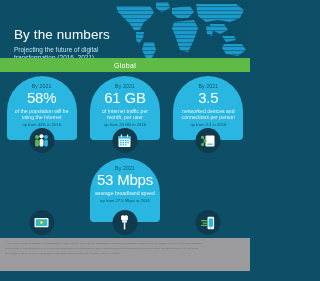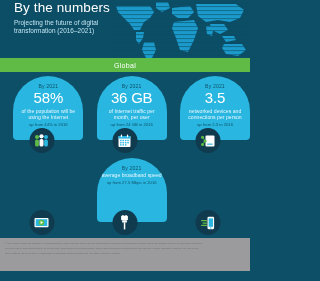--- a/index.html
+++ b/index.html
@@ -7,21 +7,21 @@
     width:250px;height:281px;overflow:hidden;
     background:#0d4f66;
     font-family:"Liberation Sans", sans-serif;
     -webkit-font-smoothing:antialiased;
   }
   .infographic{position:relative;width:250px;height:281px;overflow:hidden;background:#0d4f66;}
 
   
   .header{position:relative;width:250px;height:58px;background:#0d4e67;overflow:hidden;}
   .worldmap{position:absolute;top:0;right:0;width:140px;height:58px;opacity:.95;}
-  .header-text{position:absolute;left:14px;top:0;z-index:3;}
+  .header-text{position:absolute;left:14px;top:27px;z-index:3;}
   .title{
     color:#ffffff;font-size:13.5px;letter-spacing:.1px;line-height:15px;
     font-weight:400;margin:0 0 4px 0;white-space:nowrap;
   }
   .subtitle{
     color:#bfe4ef;font-size:6.4px;line-height:8.4px;font-weight:400;
     letter-spacing:.05px;max-width:110px;margin:0;
   }
 
   
@@ -34,21 +34,21 @@
   }
 
   
   .grid{
     position:relative;width:250px;height:166px;background:#0d4f66;
     display:flex;flex-wrap:wrap;align-content:flex-start;
     padding-top:2px;box-sizing:border-box;
   }
   .cell{
     width:83.33px;height:82px;position:relative;
-    display:flex;justify-content:flex-end;
+    display:flex;justify-content:center;
   }
   
   .dome{
     position:relative;width:70px;height:64px;margin-top:2px;
     background:#29b6e0;
     border-radius:35px 35px 4px 4px;
     display:flex;flex-direction:column;align-items:center;
     padding-top:7px;box-sizing:border-box;
   }
   .eyebrow{
@@ -161,21 +161,21 @@
           <rect x="6" y="5" width="4" height="7.6" rx="1.7" fill="#ffffff"></rect>
           <circle cx="12.5" cy="3" r="2" fill="#29b6e0"></circle>
           <rect x="10.6" y="5.5" width="3.8" height="7" rx="1.6" fill="#29b6e0"></rect>
         </svg>
       </div>
     </div>
 
     <div class="cell">
       <div class="dome">
         <div class="eyebrow">By 2021</div>
-        <div class="bignum">36 GB</div>
+        <div class="bignum">61 GB</div>
         <div class="desc">of Internet traffic per month, per user</div>
         <div class="uplift">up from 24 GB in 2016</div>
       </div>
       <div class="badge">
         <svg width="14" height="14" viewBox="0 0 14 14" aria-hidden="true">
           <rect x="1" y="2" width="12" height="11" rx="1" fill="#ffffff"></rect>
           <rect x="1" y="2" width="12" height="2.6" fill="#29b6e0"></rect>
           <rect x="3.3" y="0.6" width="1.3" height="2.6" rx=".5" fill="#ffffff"></rect>
           <rect x="9.4" y="0.6" width="1.3" height="2.6" rx=".5" fill="#ffffff"></rect>
           <g fill="#29b6e0">
@@ -221,20 +221,21 @@
           <rect x="2.2" y="3.2" width="11.6" height="6.8" fill="#29b6e0"></rect>
           <circle cx="8" cy="6.6" r="2.8" fill="#5fbb46"></circle>
           <path d="M7.1 5.1 L9.7 6.6 L7.1 8.1 Z" fill="#ffffff"></path>
         </svg>
       </div>
     </div>
 
     <div class="cell">
       <div class="dome">
         <div class="eyebrow">By 2021</div>
+        <div class="bignum">53 Mbps</div>
         <div class="desc">average broadband speed</div>
         <div class="uplift">up from 27.5 Mbps in 2016</div>
       </div>
       <div class="badge">
         <svg width="12" height="15" viewBox="0 0 12 15" aria-hidden="true">
           <rect x="2.6" y="0.8" width="6.8" height="4.4" rx=".6" fill="#ffffff"></rect>
           <rect x="3.9" y="0" width="1.2" height="1.4" fill="#ffffff"></rect>
           <rect x="6.9" y="0" width="1.2" height="1.4" fill="#ffffff"></rect>
           <rect x="3.6" y="5.2" width="4.8" height="2.4" rx=".5" fill="#ffffff"></rect>
           <rect x="5.3" y="7.4" width="1.5" height="7" fill="#ffffff"></rect>

